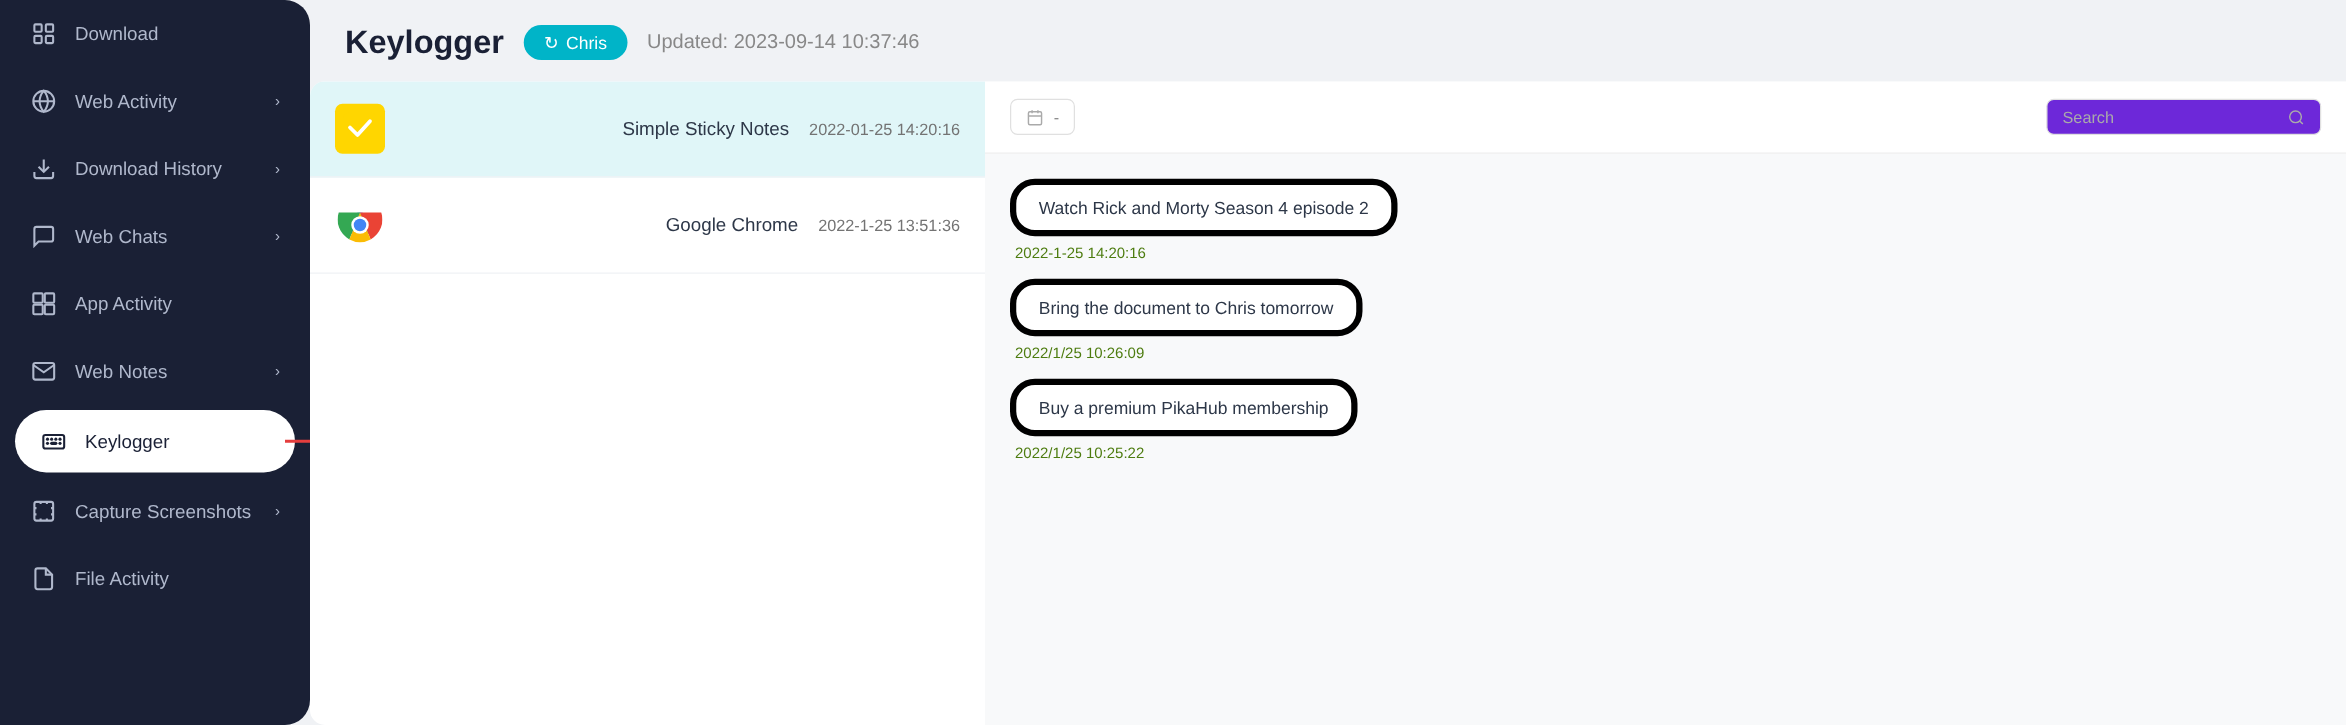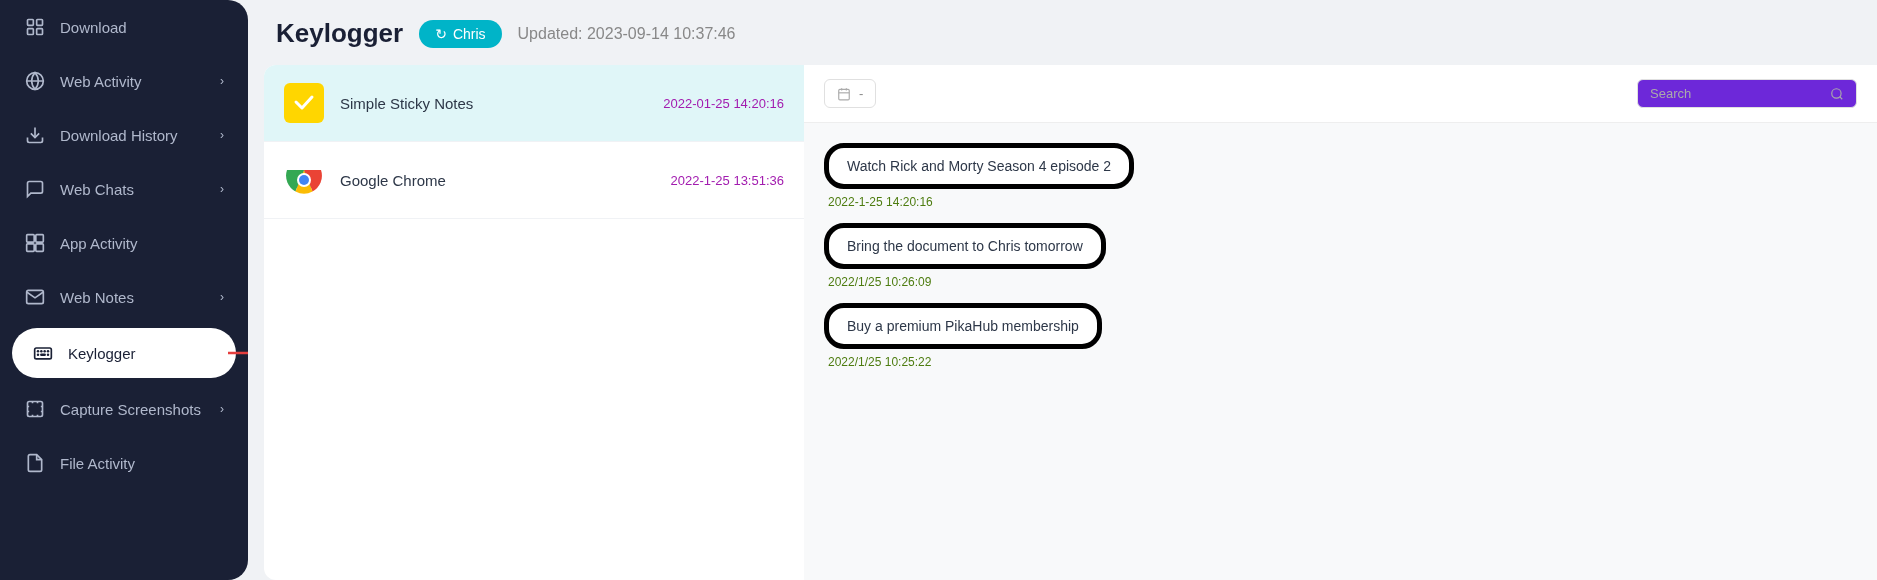--- a/index.html
+++ b/index.html
@@ -101,22 +101,22 @@
       overflow: hidden;
       padding: 0 0 0 0;
     }
 
     
     .app-list-panel {
       width: 540px;
       min-width: 540px;
       background: #fff;
       border-radius: 12px 0 0 12px;
-      margin-left: 16px;
       overflow: hidden;
+      text-align: right;
     }
     .app-list-item {
       display: flex;
       align-items: center;
       padding: 18px 20px;
       border-bottom: 1px solid #f0f2f5;
       cursor: pointer;
       gap: 16px;
     }
     .app-list-item.selected {
@@ -134,21 +134,21 @@
     }
     .app-icon.sticky { background: #ffd600; border-radius: 6px; }
     .app-name {
       font-size: 15px;
       color: #2d3748;
       font-weight: 400;
       flex: 1;
     }
     .app-time {
       font-size: 13px;
-      color: #a21caf;
+      color: #737373;
     }
 
     
     .notes-panel {
       flex: 1;
       background: #f8f9fa;
       display: flex;
       flex-direction: column;
       overflow: hidden;
     }

